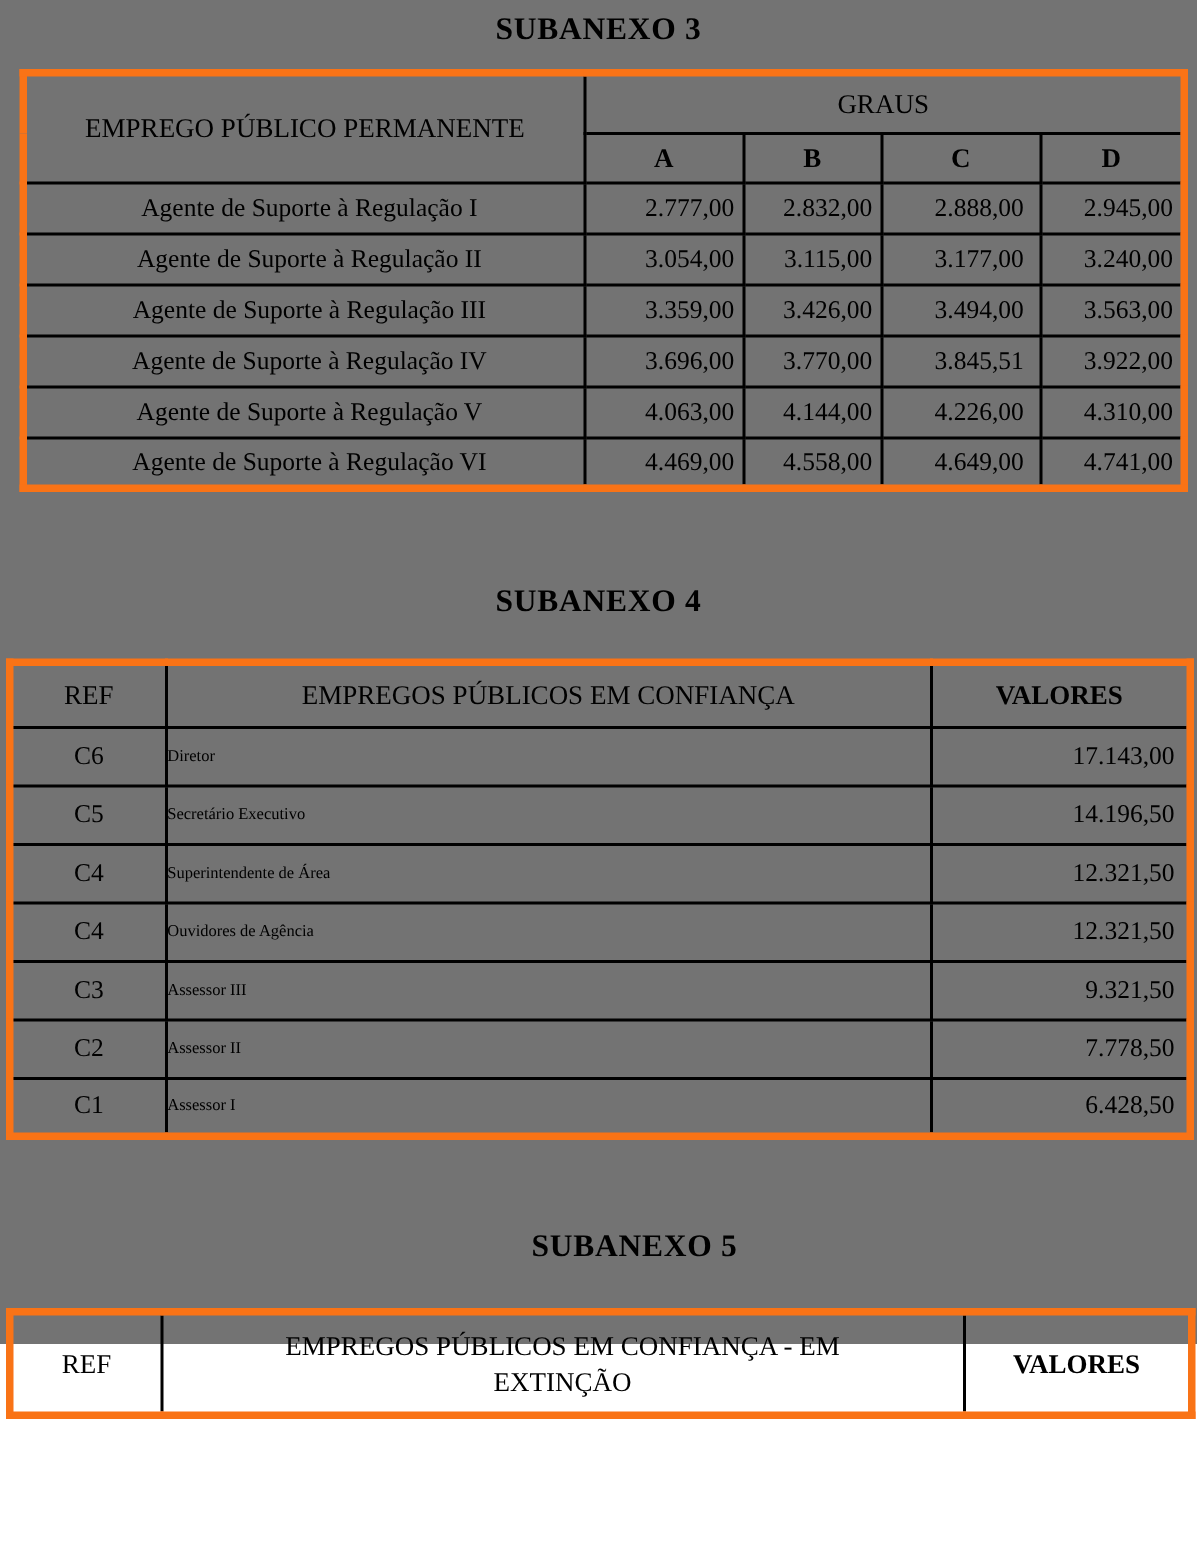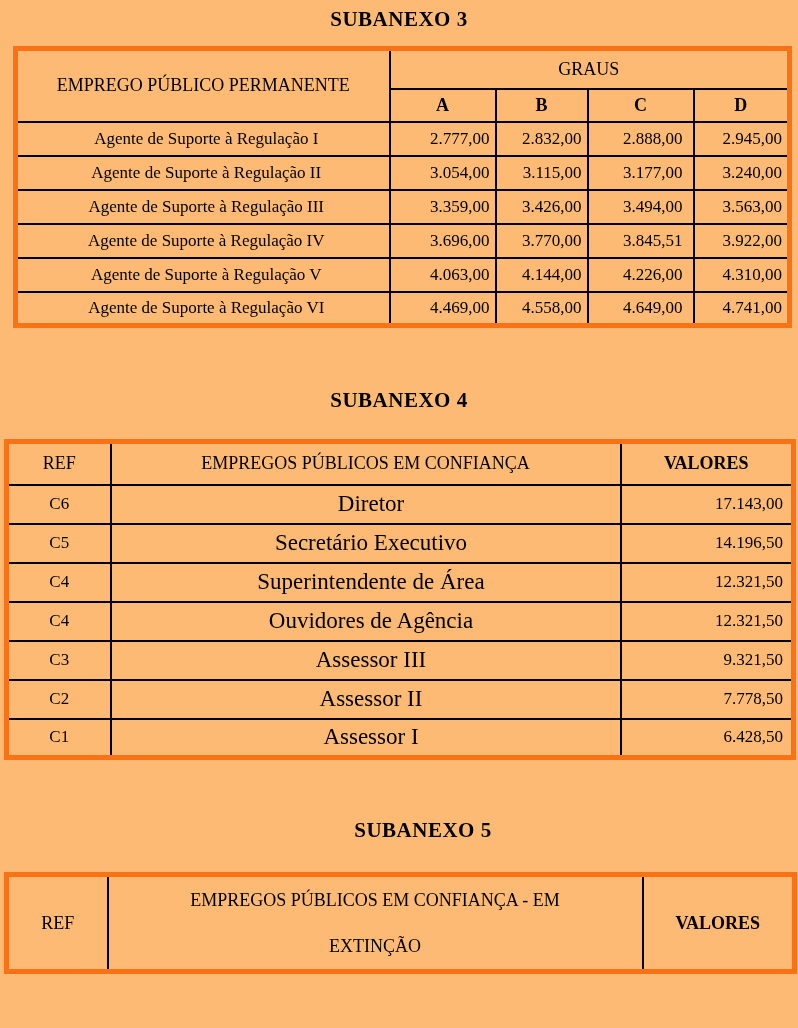--- a/index.html
+++ b/index.html
@@ -3,21 +3,21 @@
 <meta charset="utf-8">
 <style>
   * { margin: 0; padding: 0; box-sizing: border-box; }
   html, body { background: #ffffff; }
   body {
     width: 798px; height: 1028px;
     font-family: "Liberation Serif", serif;
     color: #000;
     overflow: hidden;
   }
-  .page { position: relative; width: 798px; height: 1028px; background: #fdba74; }
+  .page { position: relative; width: 798px; height: 896px; background: #737373; }
 
   .doc-title {
     text-align: center;
     font-weight: bold;
     font-size: 21px;
     letter-spacing: 0.5px;
   }
   .title-1 { padding-top: 7px; }
   .title-2 { margin-top: 60px; }
   .title-3 { margin-top: 58px; padding-left: 48px; }
@@ -54,33 +54,33 @@
   
   .t2 { margin: 26px 0 0 4px; width: 787px; }
   .t2 .col-ref { width: 104px; }
   .t2 .col-job { width: 510px; }
   .t2 .col-val { width: 173px; }
   .t2 .hr { height: 43px; }
   .t2 .dr { height: 39px; }
   .t2 .th { text-align: center; font-size: 18px; }
   .t2 .th-val { text-align: center; font-size: 18px; font-weight: bold; }
   .t2 .ref { text-align: center; font-size: 17px; }
-  .t2 .job { text-align: center; font-size: 23px; padding-left: 11px; }
+  .t2 .job { text-align: left; font-size: 11px; }
   .t2 .val { text-align: right; font-size: 17px; padding-right: 8px; }
 
   
   .t3 { margin: 29px 0 0 4px; width: 788px; }
   .t3 .col-ref { width: 101px; }
   .t3 .col-job { width: 535px; }
   .t3 .col-val { width: 152px; }
   .t3 .hr { height: 69px; }
   .t3 .dr { height: 36px; }
   .t3 .th { text-align: center; font-size: 18px; }
   .t3 .th-job { white-space: normal; }
-  .t3 .th-job .wrap { max-width: 440px; margin: 0 auto; line-height: 46px; text-align: center; }
+  .t3 .th-job .wrap { max-width: 440px; margin: 0 auto; line-height: 24px; text-align: center; }
   .t3 .th-val { text-align: center; font-size: 18px; font-weight: bold; }
   .t3 .ref { text-align: center; font-size: 17px; }
   .t3 .job { text-align: center; font-size: 17px; }
   .t3 .val { text-align: right; font-size: 17px; padding-right: 8px; }
 </style>
 </head>
 <body>
 
 <div class="page">
 

